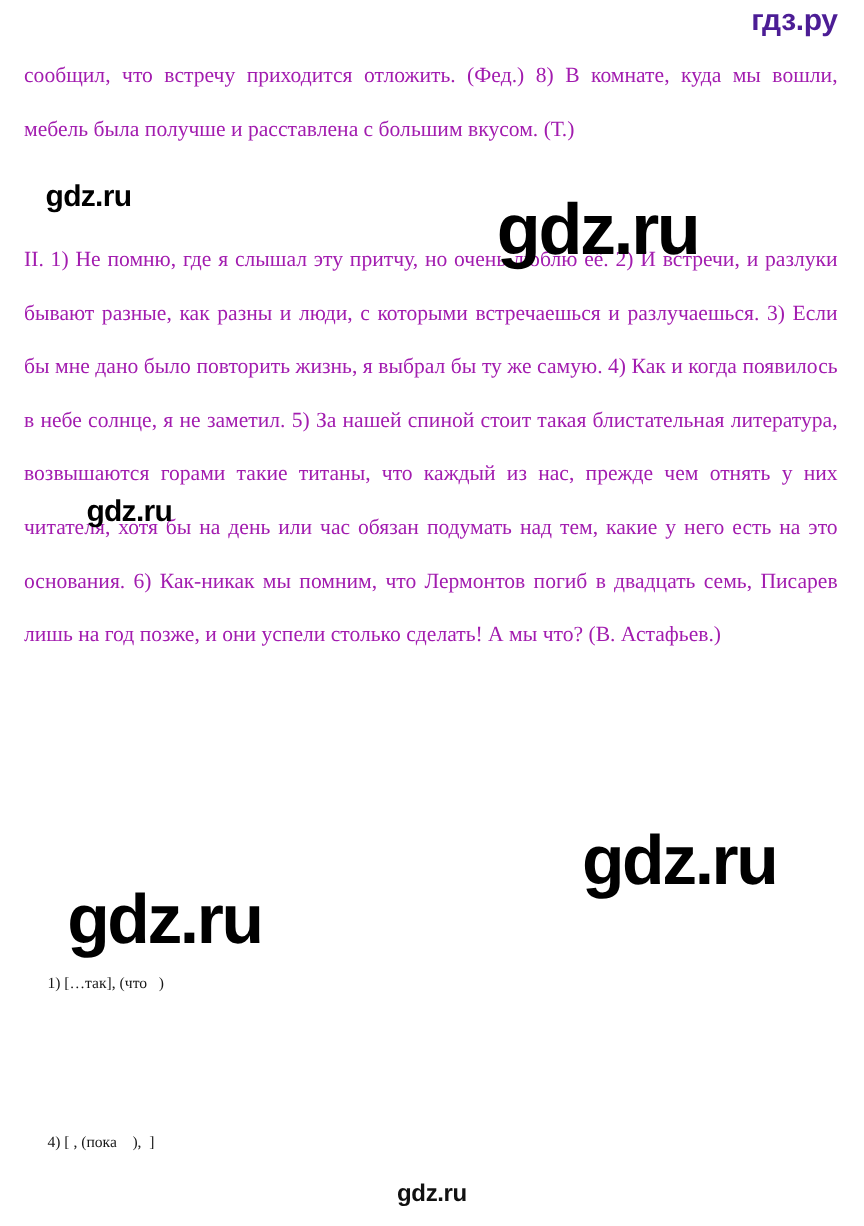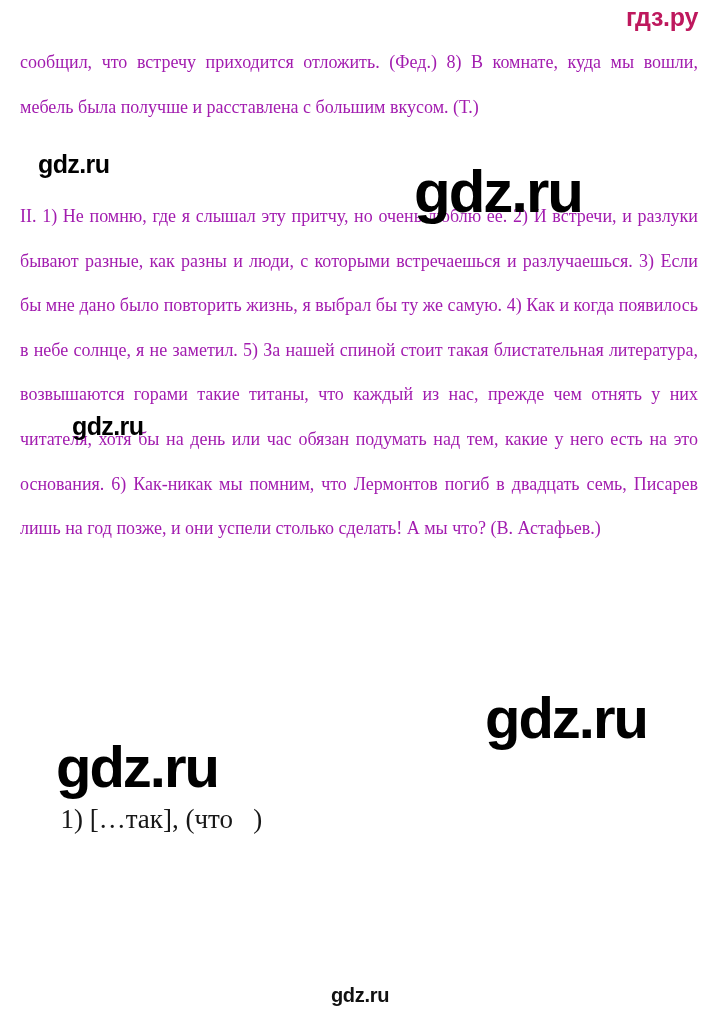--- a/index.html
+++ b/index.html
@@ -27,21 +27,21 @@
     height: 38px;
   }
   .site-logo {
     position: absolute;
     right: 22px;
     top: 2px;
     font-family: "Liberation Sans", "DejaVu Sans", sans-serif;
     font-weight: bold;
     font-size: 25px;
     letter-spacing: -0.3px;
-    color: #be185d;
+    color: #4c1d95;
     line-height: 30px;
   }
 
   
   .page {
     position: absolute;
     top: 38px;
     left: 0;
     width: 720px;
     height: 984px;
@@ -61,21 +61,21 @@
   .block-b { position: absolute; left: 20px; width: 678px; top: 156px; }
 
   
   .schemes {
     position: absolute;
     left: 20px;
     top: 714px;
     width: 600px;
   }
   .scheme-line {
-    font-size: 27px;
+    font-size: 13px;
     line-height: 44.5px;
     white-space: pre;
     color: #171717;
   }
 
   
   .wm {
     position: absolute;
     font-family: "Liberation Sans", "DejaVu Sans", sans-serif;
     font-weight: bold;
@@ -122,20 +122,23 @@
 
   <div class="block-b">
     <p class="para">II. 1) Не помню, где я слышал эту притчу, но очень люблю её. 2) И встречи, и разлуки бывают разные, как разны и люди, с которыми встречаешься и разлучаешься. 3) Если бы мне дано было повторить жизнь, я выбрал бы ту же самую. 4) Как и когда появилось в небе солнце, я не заметил. 5) За нашей спиной стоит такая блистательная литература, возвышаются горами такие титаны, что каждый из нас, прежде чем отнять у них читателя, хотя бы на день или час обязан подумать над тем, какие у него есть на это основания. 6) Как-никак мы помним, что Лермонтов погиб в двадцать семь, Писарев лишь на год позже, и они успели столько сделать! А мы что? (В. Астафьев.)</p>
   </div>
 
   <div class="schemes">
     <div class="scheme-line">
       <span>1)</span><span> </span><span>[…так], (что   )</span>
     </div>
     <div class="scheme-line">
+      <span>4)</span><span> </span><span>[ , (пока    ),  ]</span>
+    </div>
+    <div class="scheme-line">
       
     </div>
 
   </div>
 
   <div class="wm wm-sm wm-1">gdz.ru</div>
 
   <div class="wm wm-xl wm-2">gdz.ru</div>
 
   <div class="wm wm-sm wm-3">gdz.ru</div>

